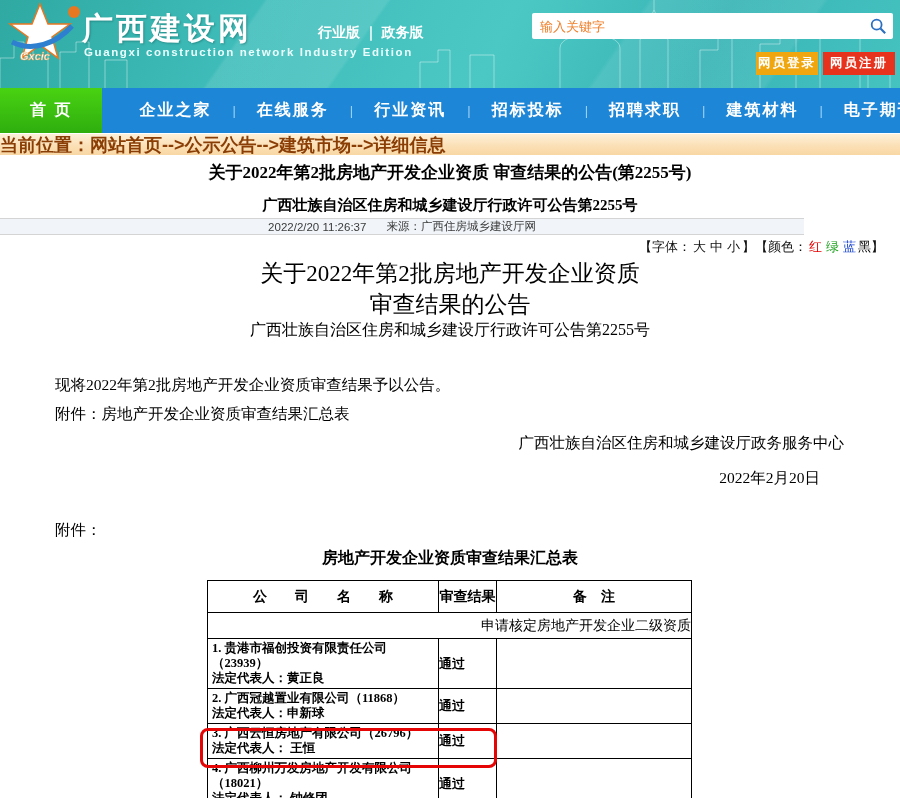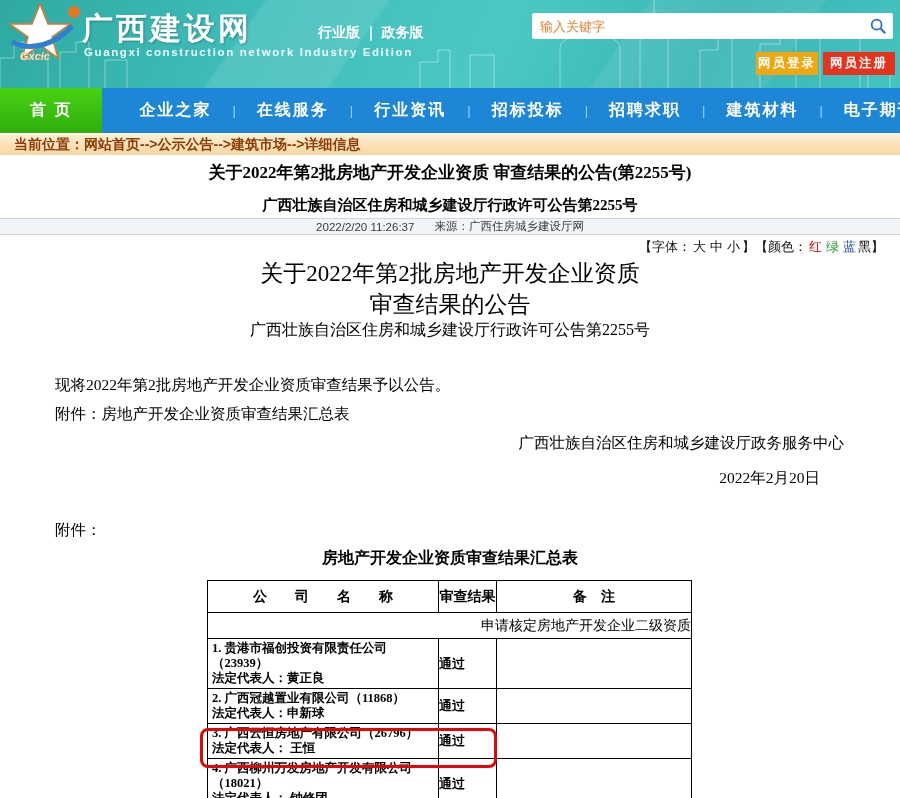--- a/index.html
+++ b/index.html
@@ -35,29 +35,29 @@
   .nav { position:absolute; left:0; top:88px; width:900px; height:45px; background:#1e86d6; display:flex; align-items:stretch; }
   .nav-item { display:flex; align-items:center; color:#fff; font-size:16px; font-weight:bold;
     letter-spacing:2px; padding:0 21px; cursor:pointer; white-space:nowrap; }
   .nav-item.active { background:linear-gradient(180deg,#49d212 0%,#2fae0e 100%); padding:0 30px; margin-right:16px; }
   .nav-sep { display:flex; align-items:center; color:#9ed2f7; font-size:13px; }
 
   
   .crumb { position:absolute; left:0; top:133px; width:900px; height:22px;
     background:linear-gradient(180deg,#fdf0d8 0%,#fbdfb4 60%,#f8d7a4 100%);
     border-top:1px solid #fff; display:flex; align-items:center; }
-  .crumb span { margin-left:14px; font-size:14px; font-weight:bold; color:#8a3e06; cursor:pointer; }
+  .crumb span { font-size:18px; font-weight:bold; color:#8a3e06; cursor:pointer; }
 
   
   .serif { font-family:"Liberation Serif","DejaVu Serif",serif; }
   .doc-title { position:absolute; left:0; top:161px; width:900px; text-align:center;
     font-size:17px; font-weight:bold; color:#000; }
   .doc-subtitle { position:absolute; left:0; top:196px; width:900px; text-align:center;
     font-size:15px; font-weight:bold; color:#000; }
-  .meta-bar { position:absolute; left:0; top:218px; width:900px; height:17px; background:#f1f5f9;
+  .meta-bar { position:absolute; left:0; top:218px; width:804px; height:17px; background:#f1f5f9;
     border-top:1px solid #d4d4d4; border-bottom:1px solid #d4d4d4;
     display:flex; align-items:center; justify-content:center; font-size:11.5px; color:#3a3a3a; gap:20px; }
   .ctrl-line { position:absolute; right:16px; top:238px; font-size:13px; color:#111; }
   .ctrl-line span { cursor:pointer; }
   .c-red{ color:#e60000; } .c-green{ color:#18a018; } .c-blue{ color:#1642cd; } .c-black{ color:#000; }
   .ctrl-gap { margin:0 2px; }
 
   
   .art-title { position:absolute; left:0; top:258px; width:900px; text-align:center;
     font-size:23px; color:#000; line-height:31px;font-family:Liberation Serif, serif; }

